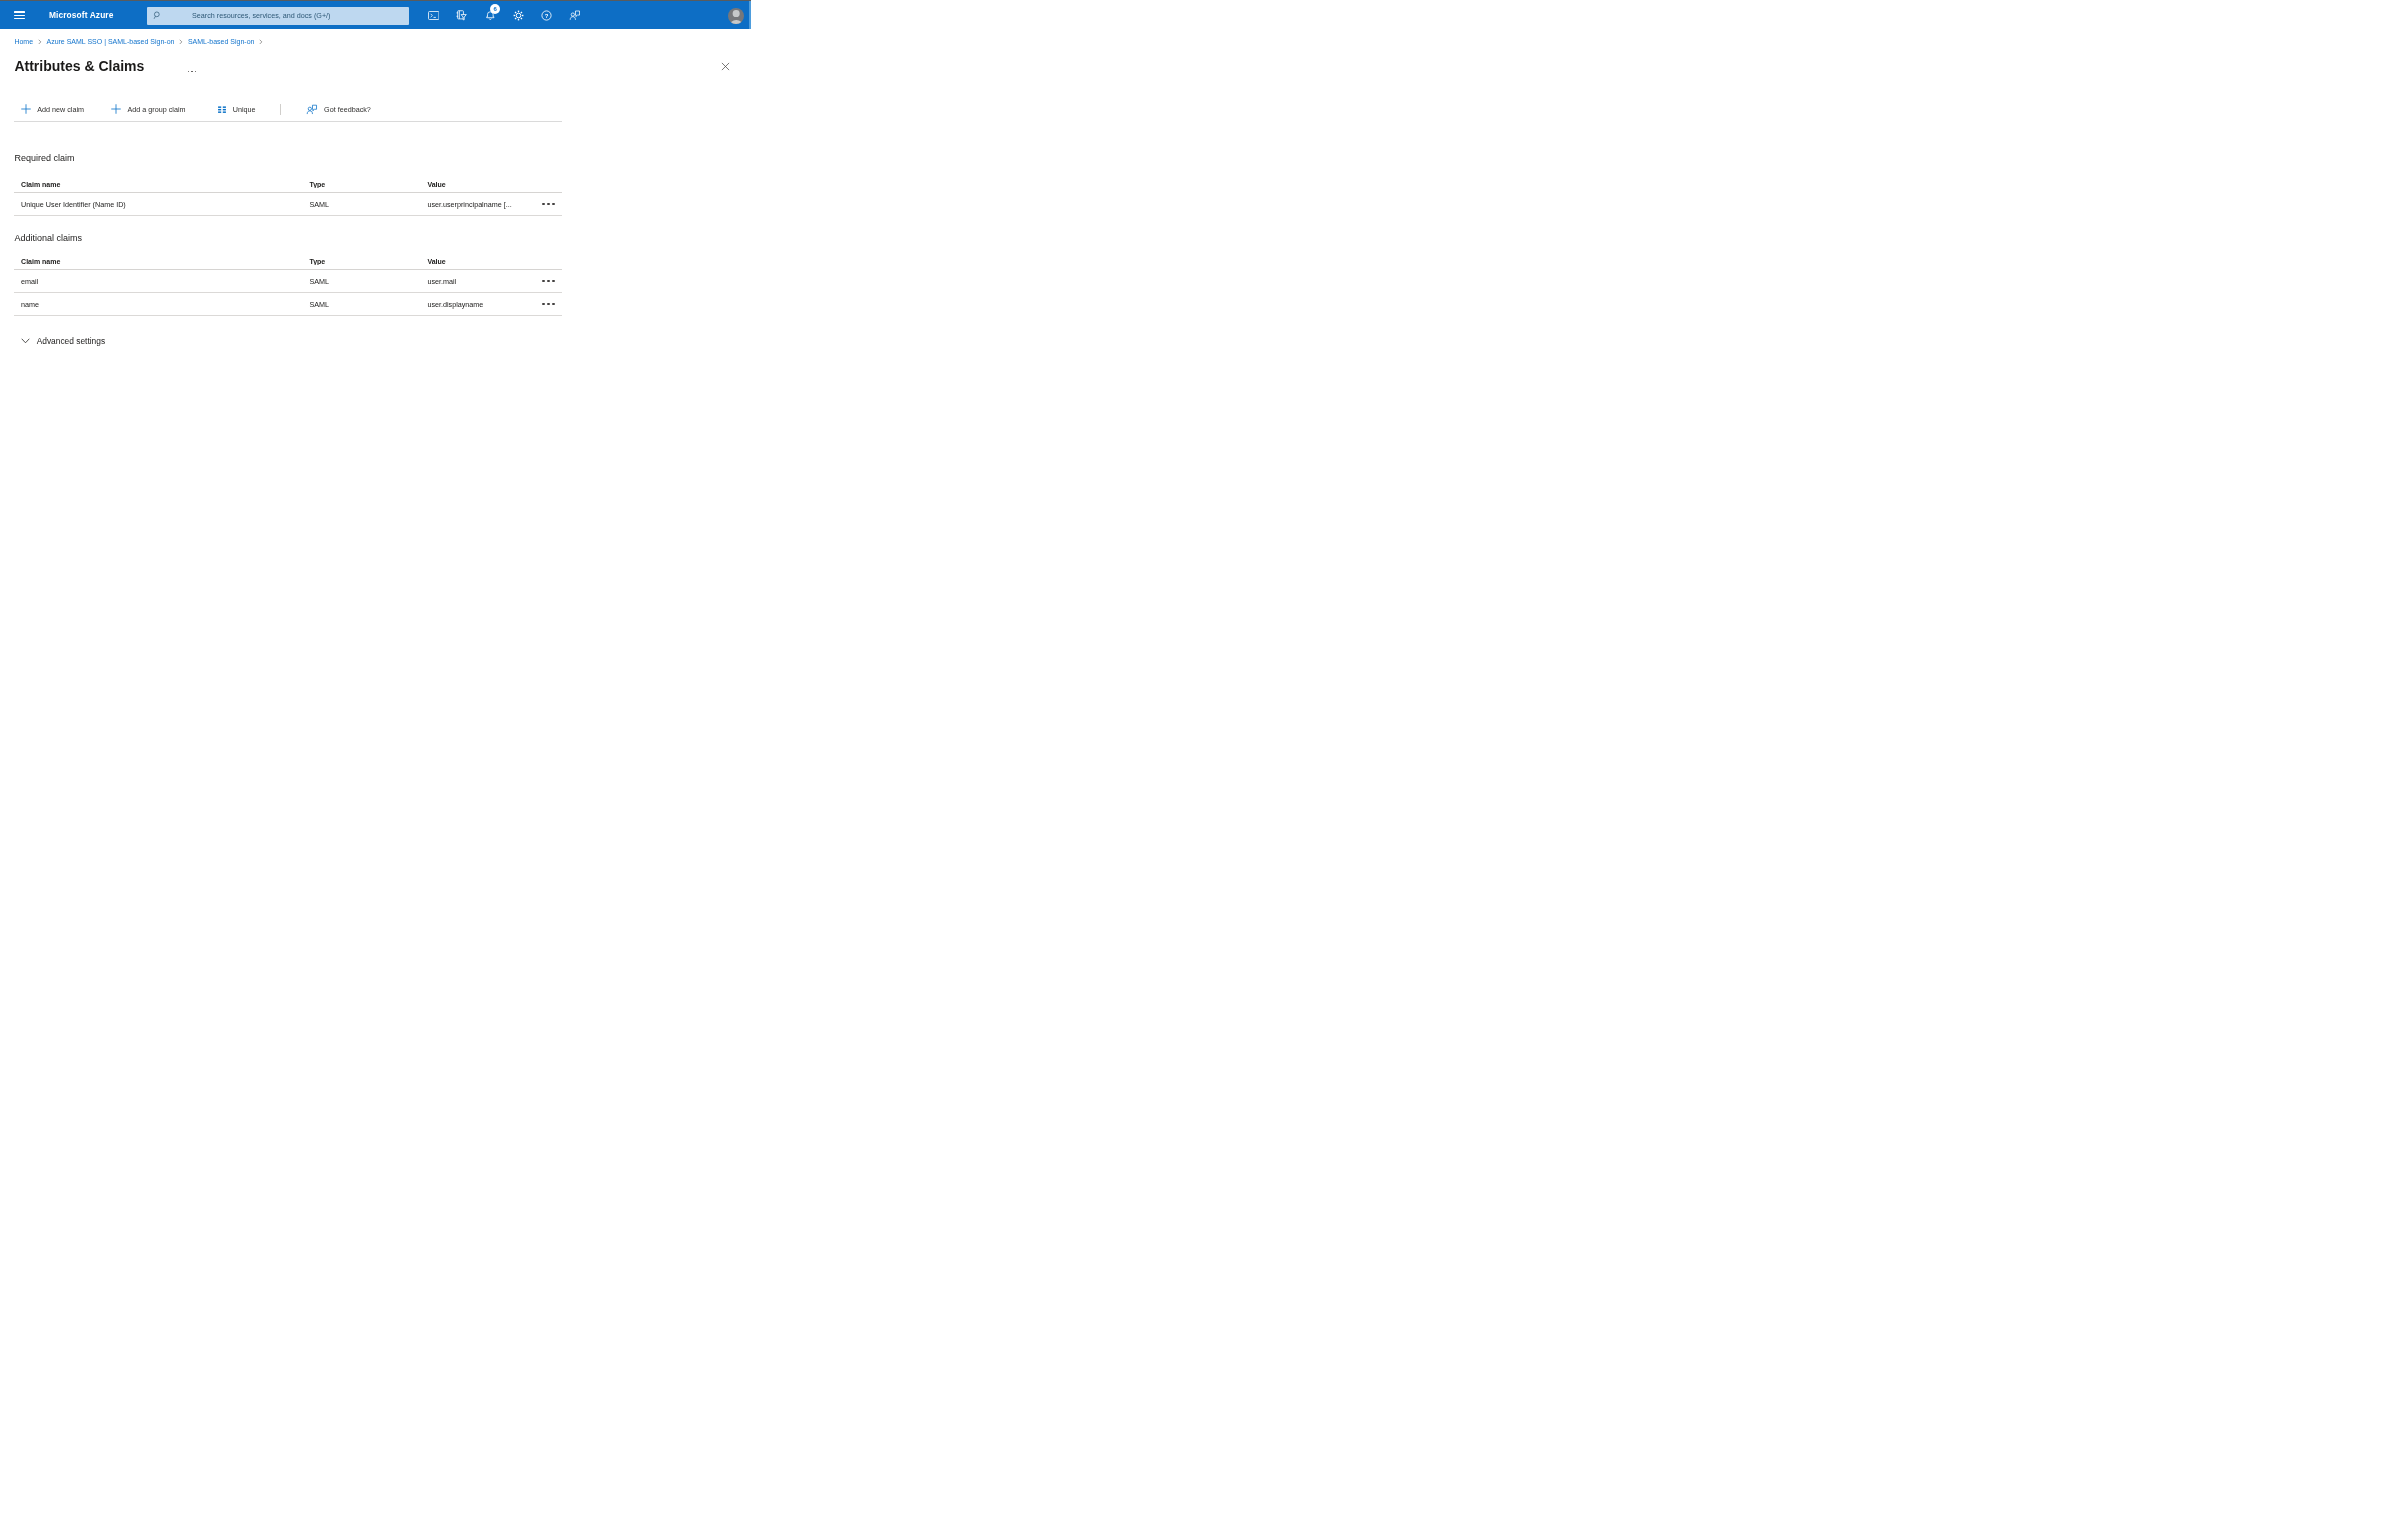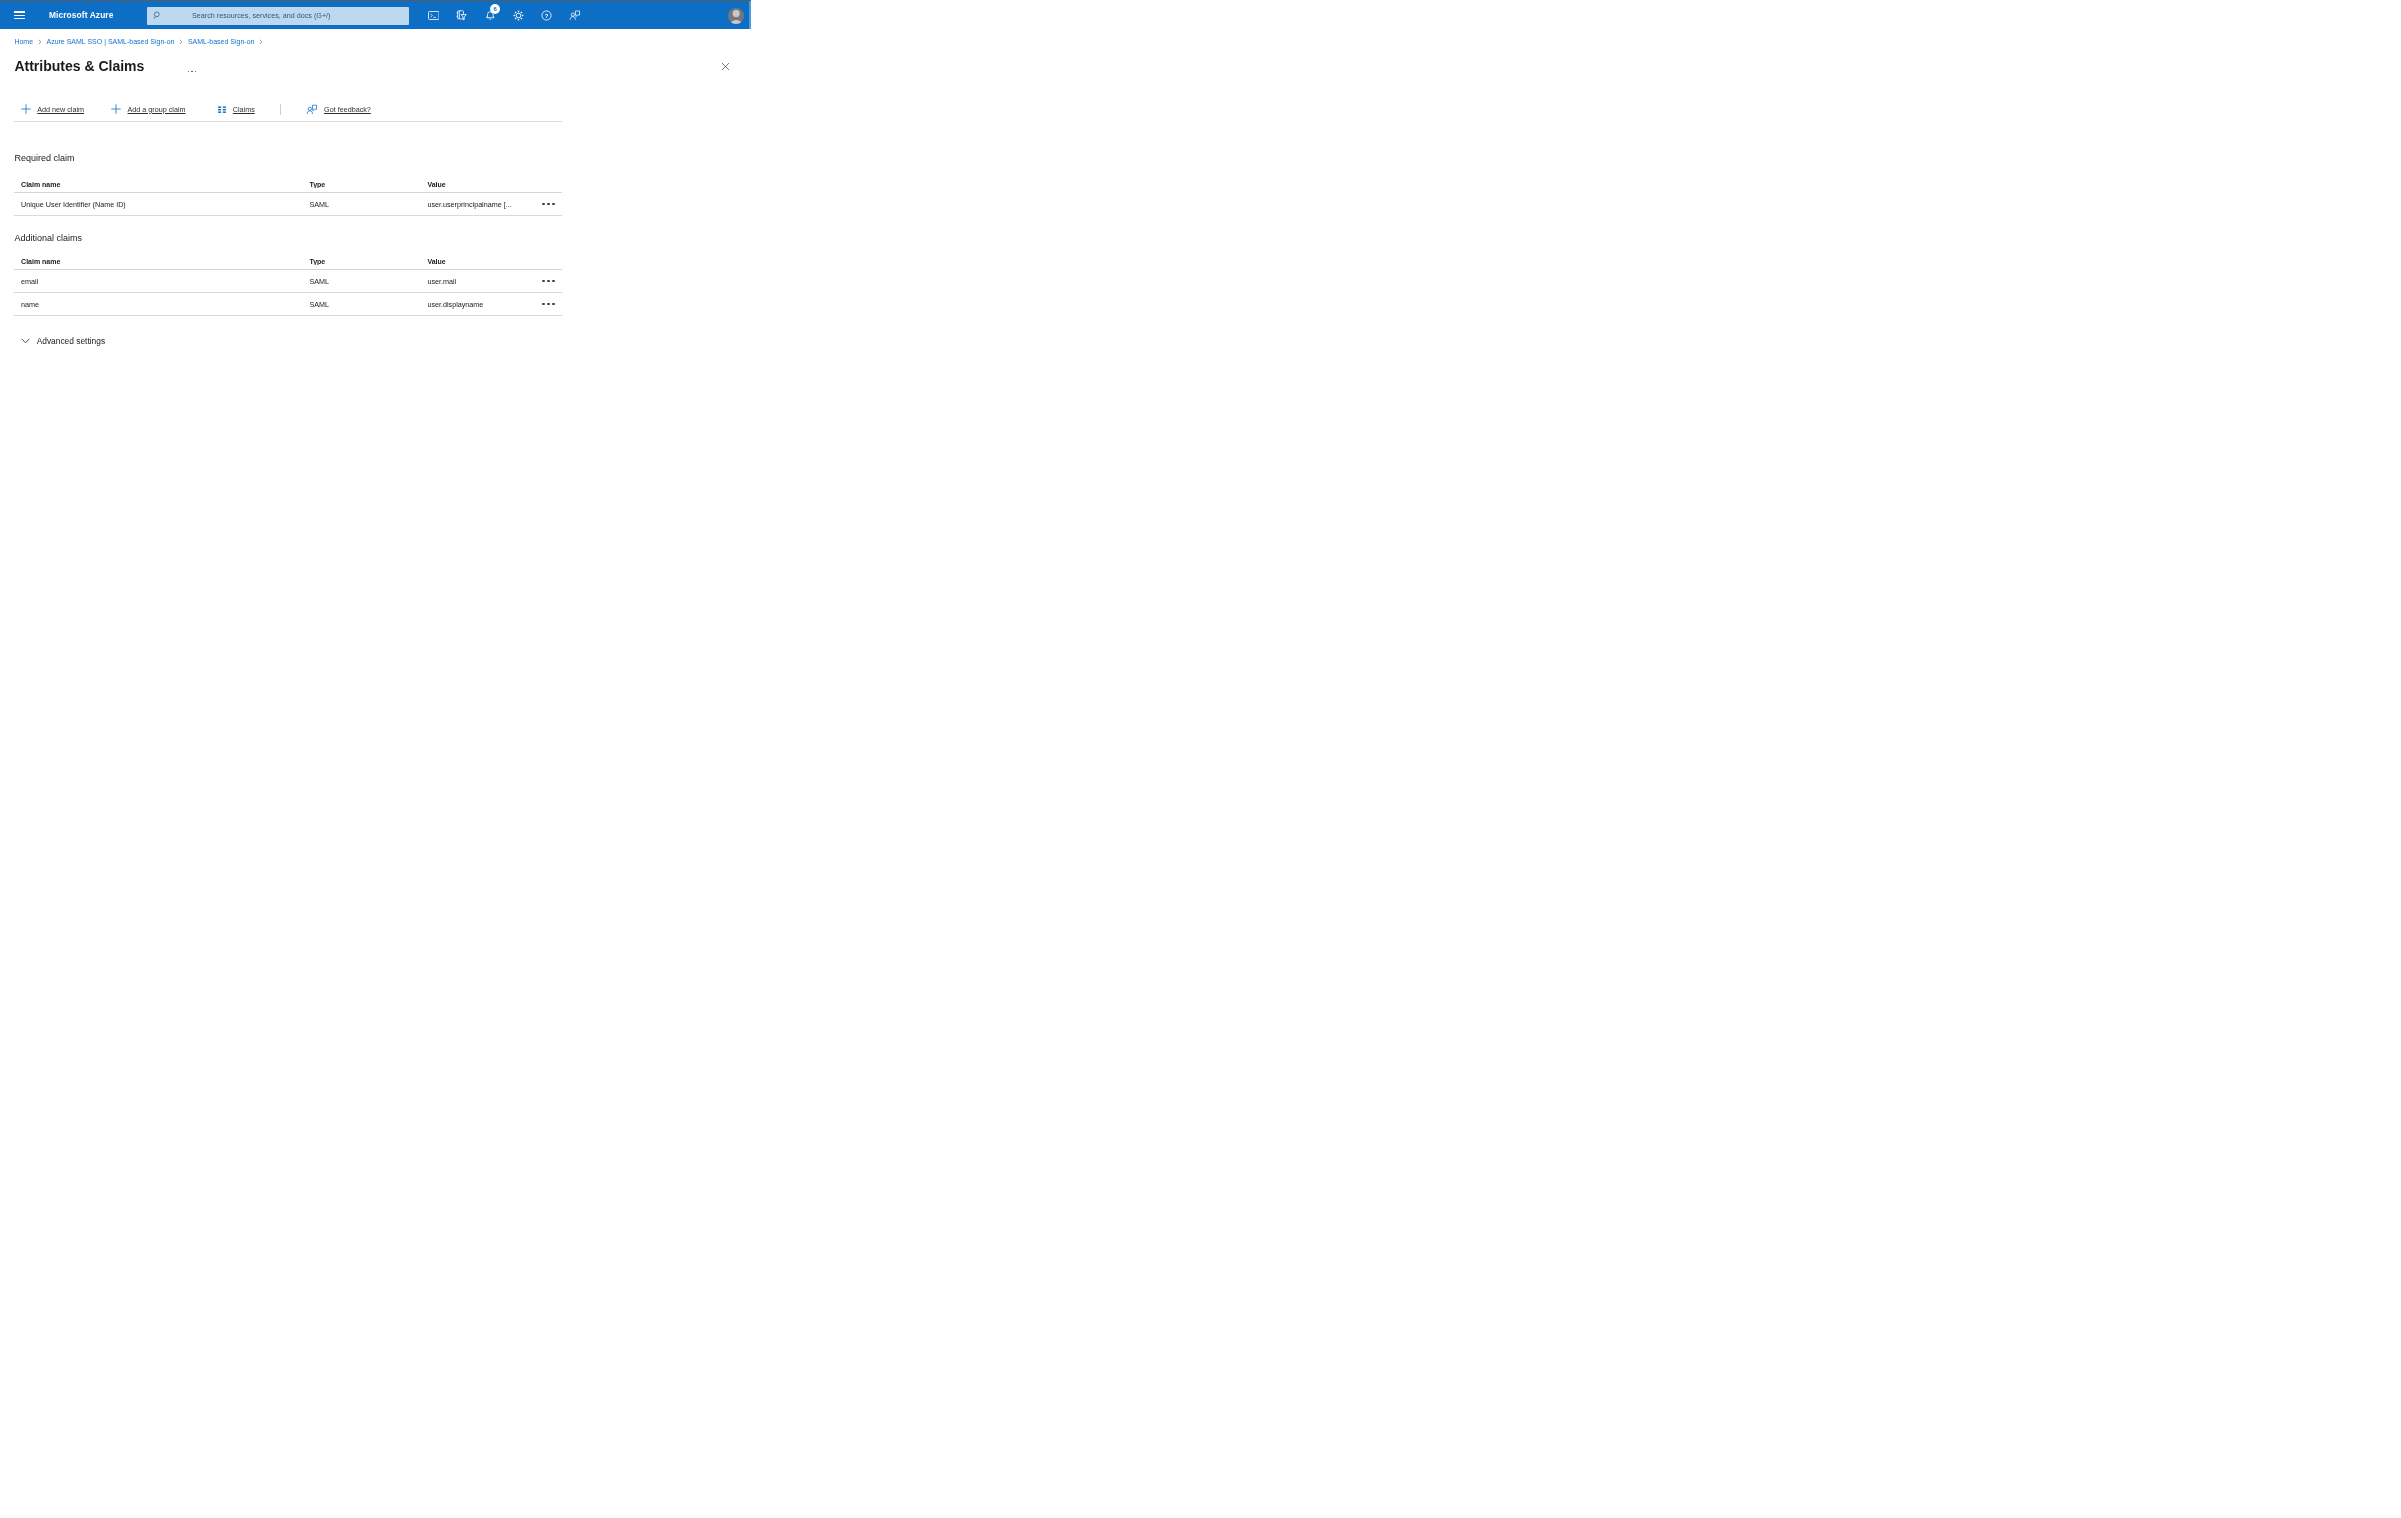--- a/index.html
+++ b/index.html
@@ -47,21 +47,21 @@
   
   .page-title { position:absolute; left:14.4px; top:58px; font-size:14px; font-weight:bold; color:#1b1a19; }
   .title-dots { position:absolute; left:186px; top:69px; display:flex; gap:2.2px; cursor:pointer; padding:1.9px; }
   .title-dots i { width:1.4px; height:1.4px; border-radius:50%; background:#514f4e; }
   .close-btn { position:absolute; left:719px; top:60px; width:12.5px; height:12.5px;
                display:flex; align-items:center; justify-content:center; cursor:pointer; }
 
   
   .toolbar { position:absolute; left:14.4px; top:102px; height:14.4px; width:548px; }
   .tb-btn { position:absolute; top:0; height:14.4px; display:flex; align-items:center; gap:6.2px;
-            font-size:7.2px; color:#2f2e2d; cursor:pointer; white-space:nowrap;text-decoration:underline; }
+            font-size:7.2px; color:#2f2e2d; cursor:pointer; white-space:nowrap; }
   .tb-divider { position:absolute; left:266px; top:1.9px; width:0.5px; height:11px; background:#d0cecb; }
   .toolbar-rule { position:absolute; left:14.4px; top:121px; width:548px; height:1px; background:#dadada; }
 
   
   .section-heading { position:absolute; left:14.4px; font-size:9px; color:#1b1a19; }
   .sec1 { top:153px; } .sec2 { top:233px; }
 
   .claims-table { position:absolute; left:14.4px; width:548px; }
   .t1 { top:176px; } .t2 { top:253px; }
   .thead, .trow { display:grid; grid-template-columns:295px 118px 107px 29px; align-items:center; }
@@ -219,21 +219,21 @@
       <svg width="8.2" height="9" viewBox="0 0 17 19">
         <g fill="#0b72c8">
           <rect x="0" y="3" width="6.6" height="3.1"></rect>
             <rect x="0" y="8.3" width="6.6" height="3.1"></rect>
             <rect x="0" y="13.6" width="6.6" height="3.1"></rect>
           <rect x="10" y="3" width="6.6" height="3.1"></rect>
             <rect x="10" y="8.3" width="6.6" height="3.1"></rect>
             <rect x="10" y="13.6" width="6.6" height="3.1"></rect>
         </g>
       </svg>
-      <span>Claims</span>
+      <span>Unique</span>
     </div>
     <div class="tb-divider"></div>
     <div class="tb-btn" style="left:292px;">
       <svg width="11.5" height="11" viewBox="0 0 24 22">
         <path d="M13.5 2 h8.5 v8.5 h-4.2 l-3.6 3.2 l0.9 -3.2 h-1.6 z" fill="none" stroke="#0b72c8" stroke-width="1.6" stroke-linejoin="round"></path>
         <circle cx="8" cy="9.5" r="3.4" fill="none" stroke="#0b72c8" stroke-width="1.6"></circle>
         <path d="M2.5 20.5 c0 -4.8 2.4 -6.6 5.5 -6.6 s5.5 1.8 5.5 6.6" fill="none" stroke="#0b72c8" stroke-width="1.6"></path>
       </svg>
       <span>Got feedback?</span>
     </div>

